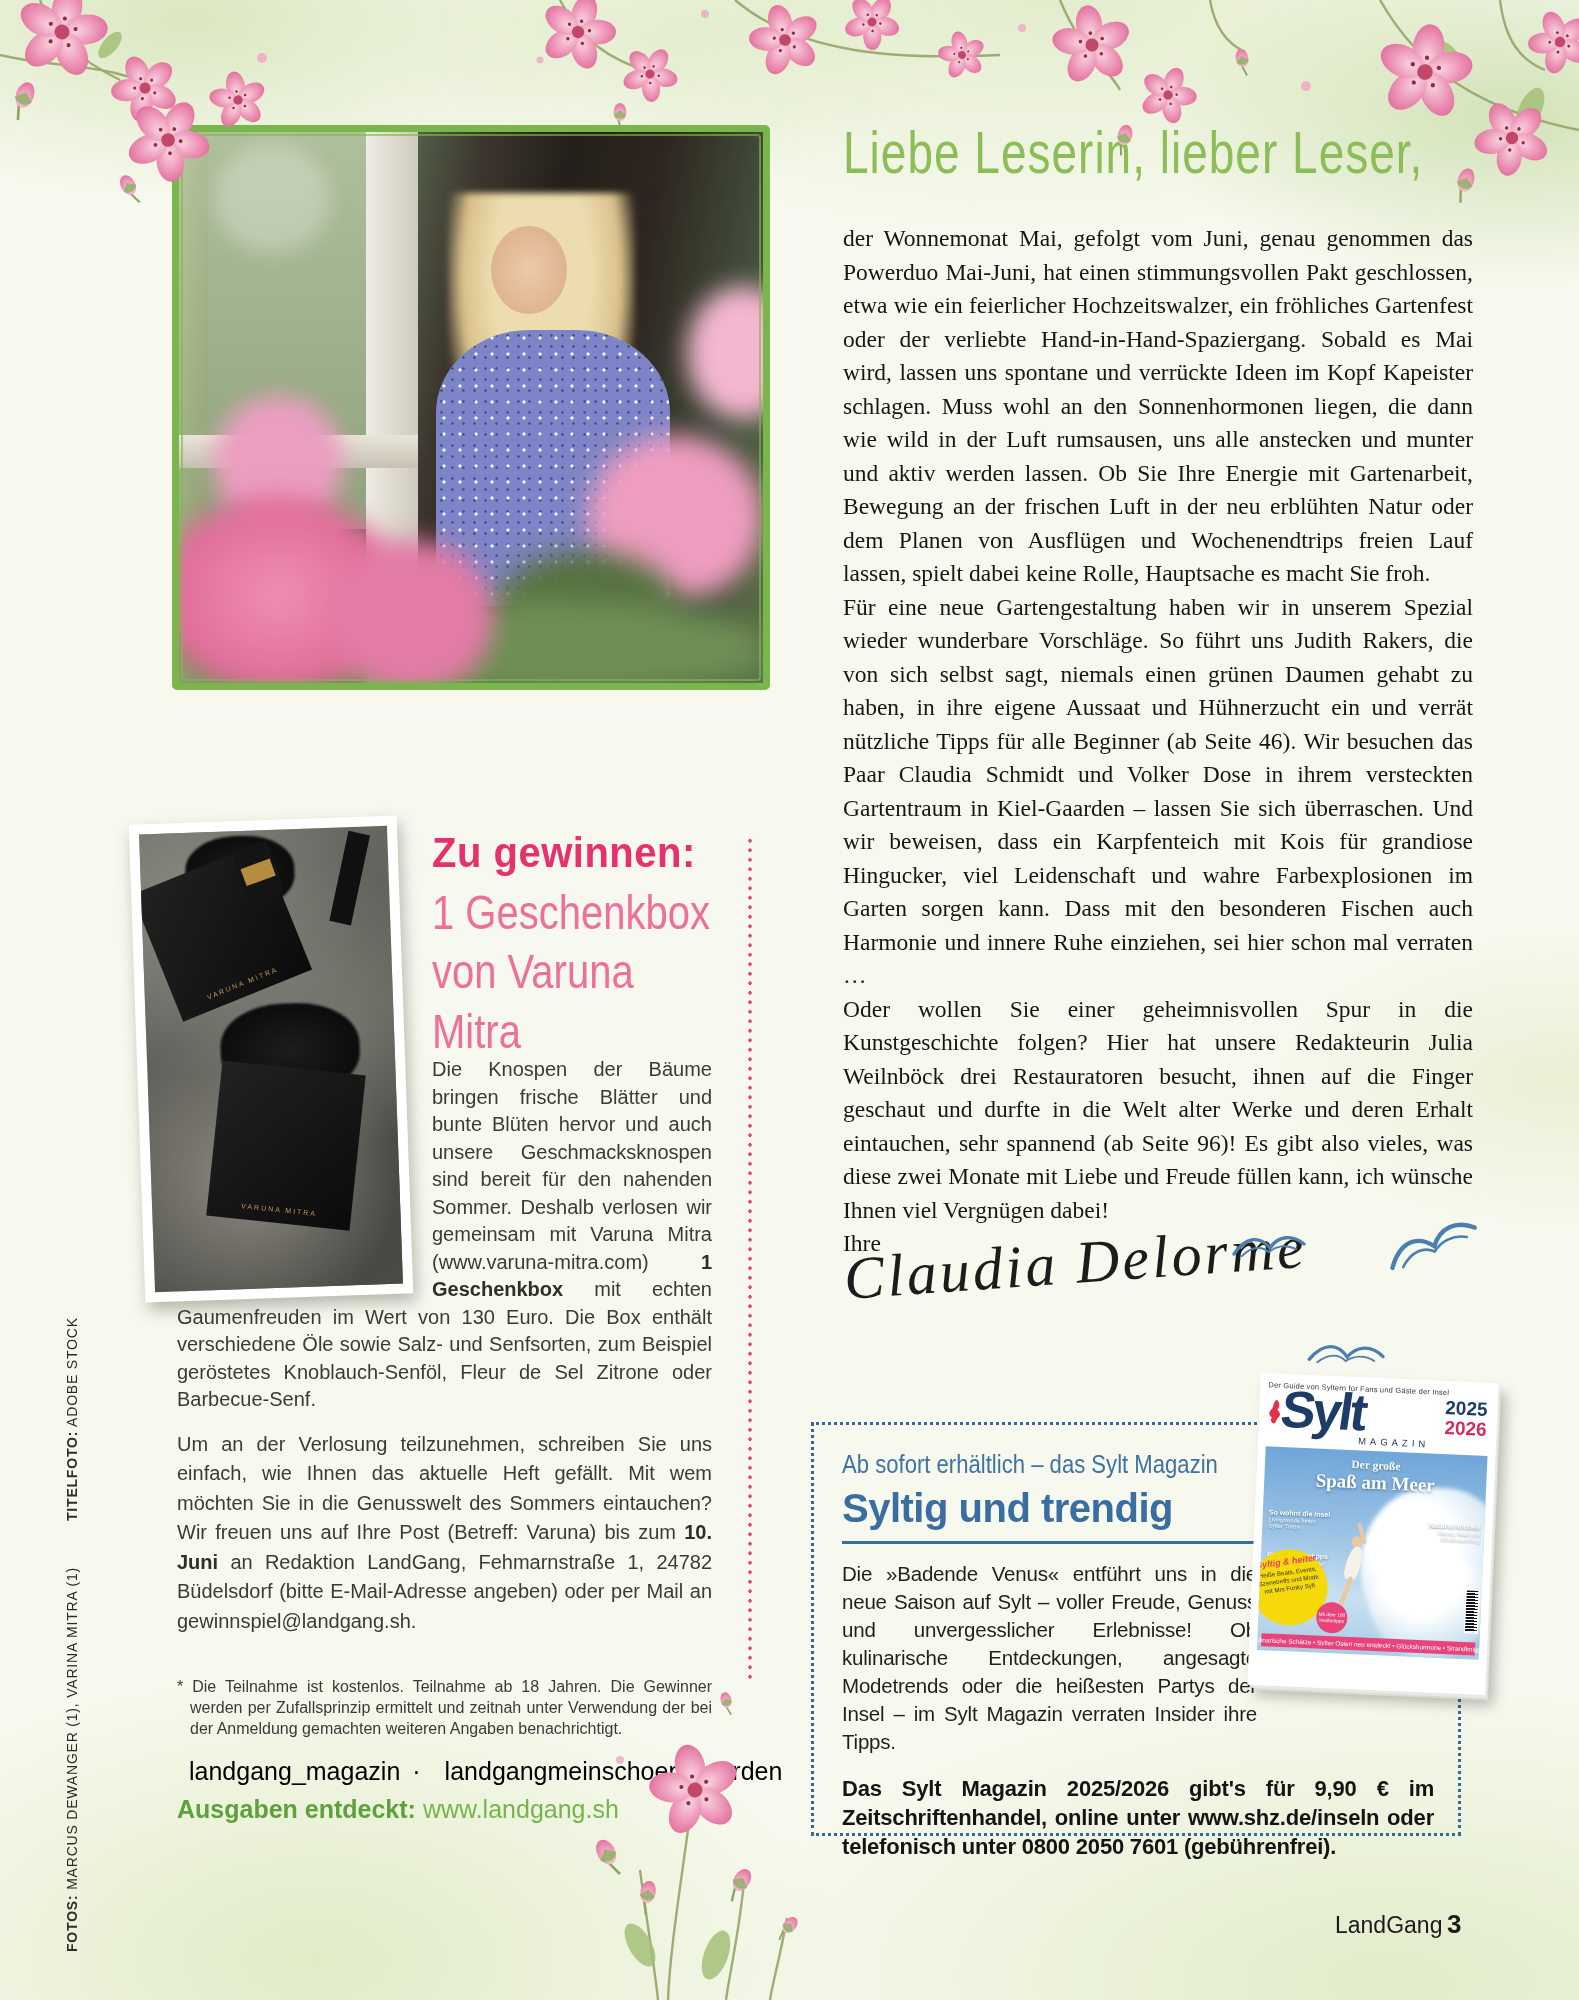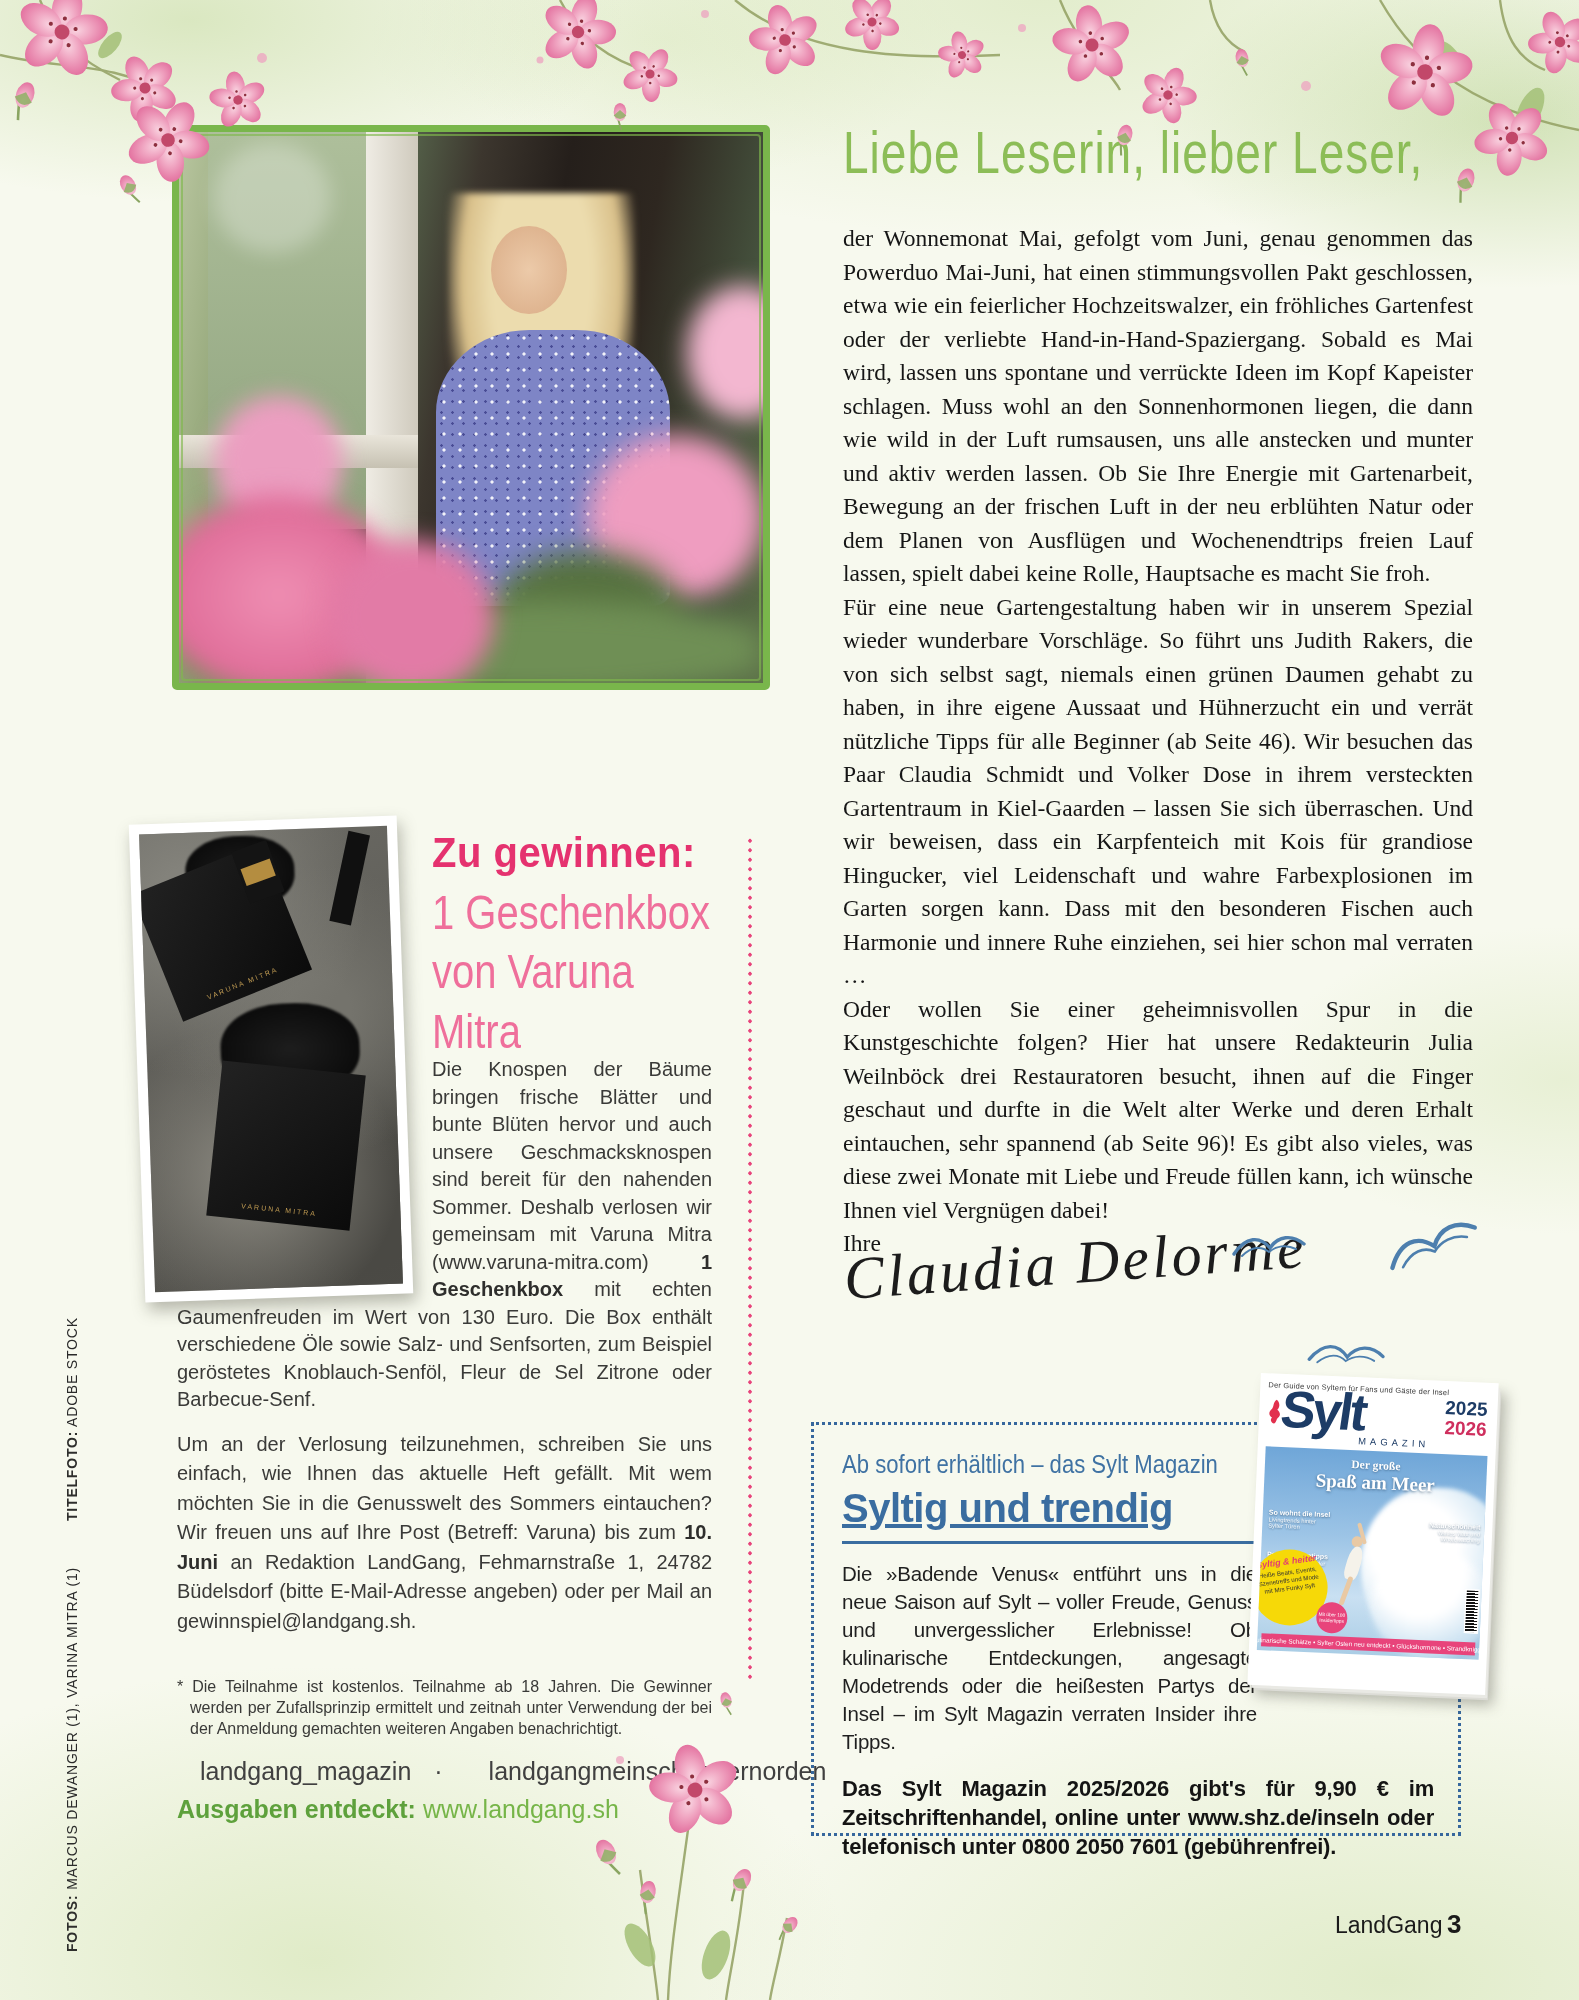--- a/index.html
+++ b/index.html
@@ -80,33 +80,33 @@
   .ru2{left:30%;top:38%;width:56%;height:20%;}
   .jar{position:absolute;background:#141414;border-radius:2px;}
   .jar::after{content:"";position:absolute;left:8%;top:34%;width:84%;height:34%;background:#c59a45;opacity:.9;}
   .j1{left:40%;top:3%;width:15%;height:12%;transform:rotate(-18deg);}
   .j2{left:38%;top:56%;width:15%;height:12%;transform:rotate(6deg);}
   .j3{left:57%;top:55%;width:15%;height:13%;transform:rotate(10deg);}
   .gtag{position:absolute;left:80%;top:1%;width:9%;height:20%;background:#101010;transform:rotate(14deg);}
   
   .online{position:absolute;left:177px;top:1757px;width:560px;}
   .o-head{font-weight:bold;font-size:26px;color:#5ea13c;margin-bottom:9px;}
-  .o-line{font-size:25px;color:#404040;display:flex;align-items:flex-end;gap:23px;}
+  .o-line{font-size:25px;color:#000000;display:flex;align-items:flex-end;gap:12px;}
   .o-order{margin-top:9px;font-size:25px;color:#76b548;}
   .o-order .b{color:#5ea13c;}
   .o-icon{display:inline-block;vertical-align:middle;}
   
   .credits{position:absolute;left:64px;top:1952px;transform:rotate(-90deg);transform-origin:0 0;
     white-space:nowrap;font-size:14px;letter-spacing:.8px;color:#2a2a2a;}
   .credits .gap{display:inline-block;width:46px;}
   
   .sylt{position:absolute;left:811px;top:1422px;width:650px;height:414px;border:3px dotted #36679d;
     box-sizing:border-box;padding:16px 0 0 28px;}
   .s-kicker{font-size:26px;color:#3f72a3;transform:scaleX(.85);transform-origin:left top;white-space:nowrap;margin-top:8px;}
-  .s-title{font-size:40px;font-weight:bold;color:#3a6da0;margin-top:6px;letter-spacing:-.5px;text-decoration:underline;}
+  .s-title{font-size:40px;font-weight:bold;color:#3a6da0;margin-top:6px;letter-spacing:-.5px;}
   .s-rule{width:415px;height:3px;background:#3a6da0;margin-top:10px;}
   .s-body{width:415px;font-size:20.5px;line-height:28px;color:#1f1f1f;margin-top:16px;text-align:justify;letter-spacing:-.2px;}
   .s-cta{width:592px;font-size:22px;font-weight:bold;line-height:29px;color:#141414;margin-top:18px;text-align:justify;letter-spacing:-.2px;}
   
   .cover{position:absolute;left:1254px;top:1378px;width:238px;height:312px;background:#fff;z-index:5;
     transform:rotate(2.5deg);box-sizing:border-box;padding:7px 8px;
     box-shadow:3px 4px 0 -1px #e9e9e4,5px 7px 0 -2px #dcdcd6,8px 10px 14px rgba(60,60,50,.35);}
   .cv-tagline{font-size:7.5px;color:#3a3a3a;letter-spacing:.2px;}
   .cv-logorow{position:relative;height:52px;margin-top:1px;}
   .cv-island{position:absolute;left:0;top:8px;}

